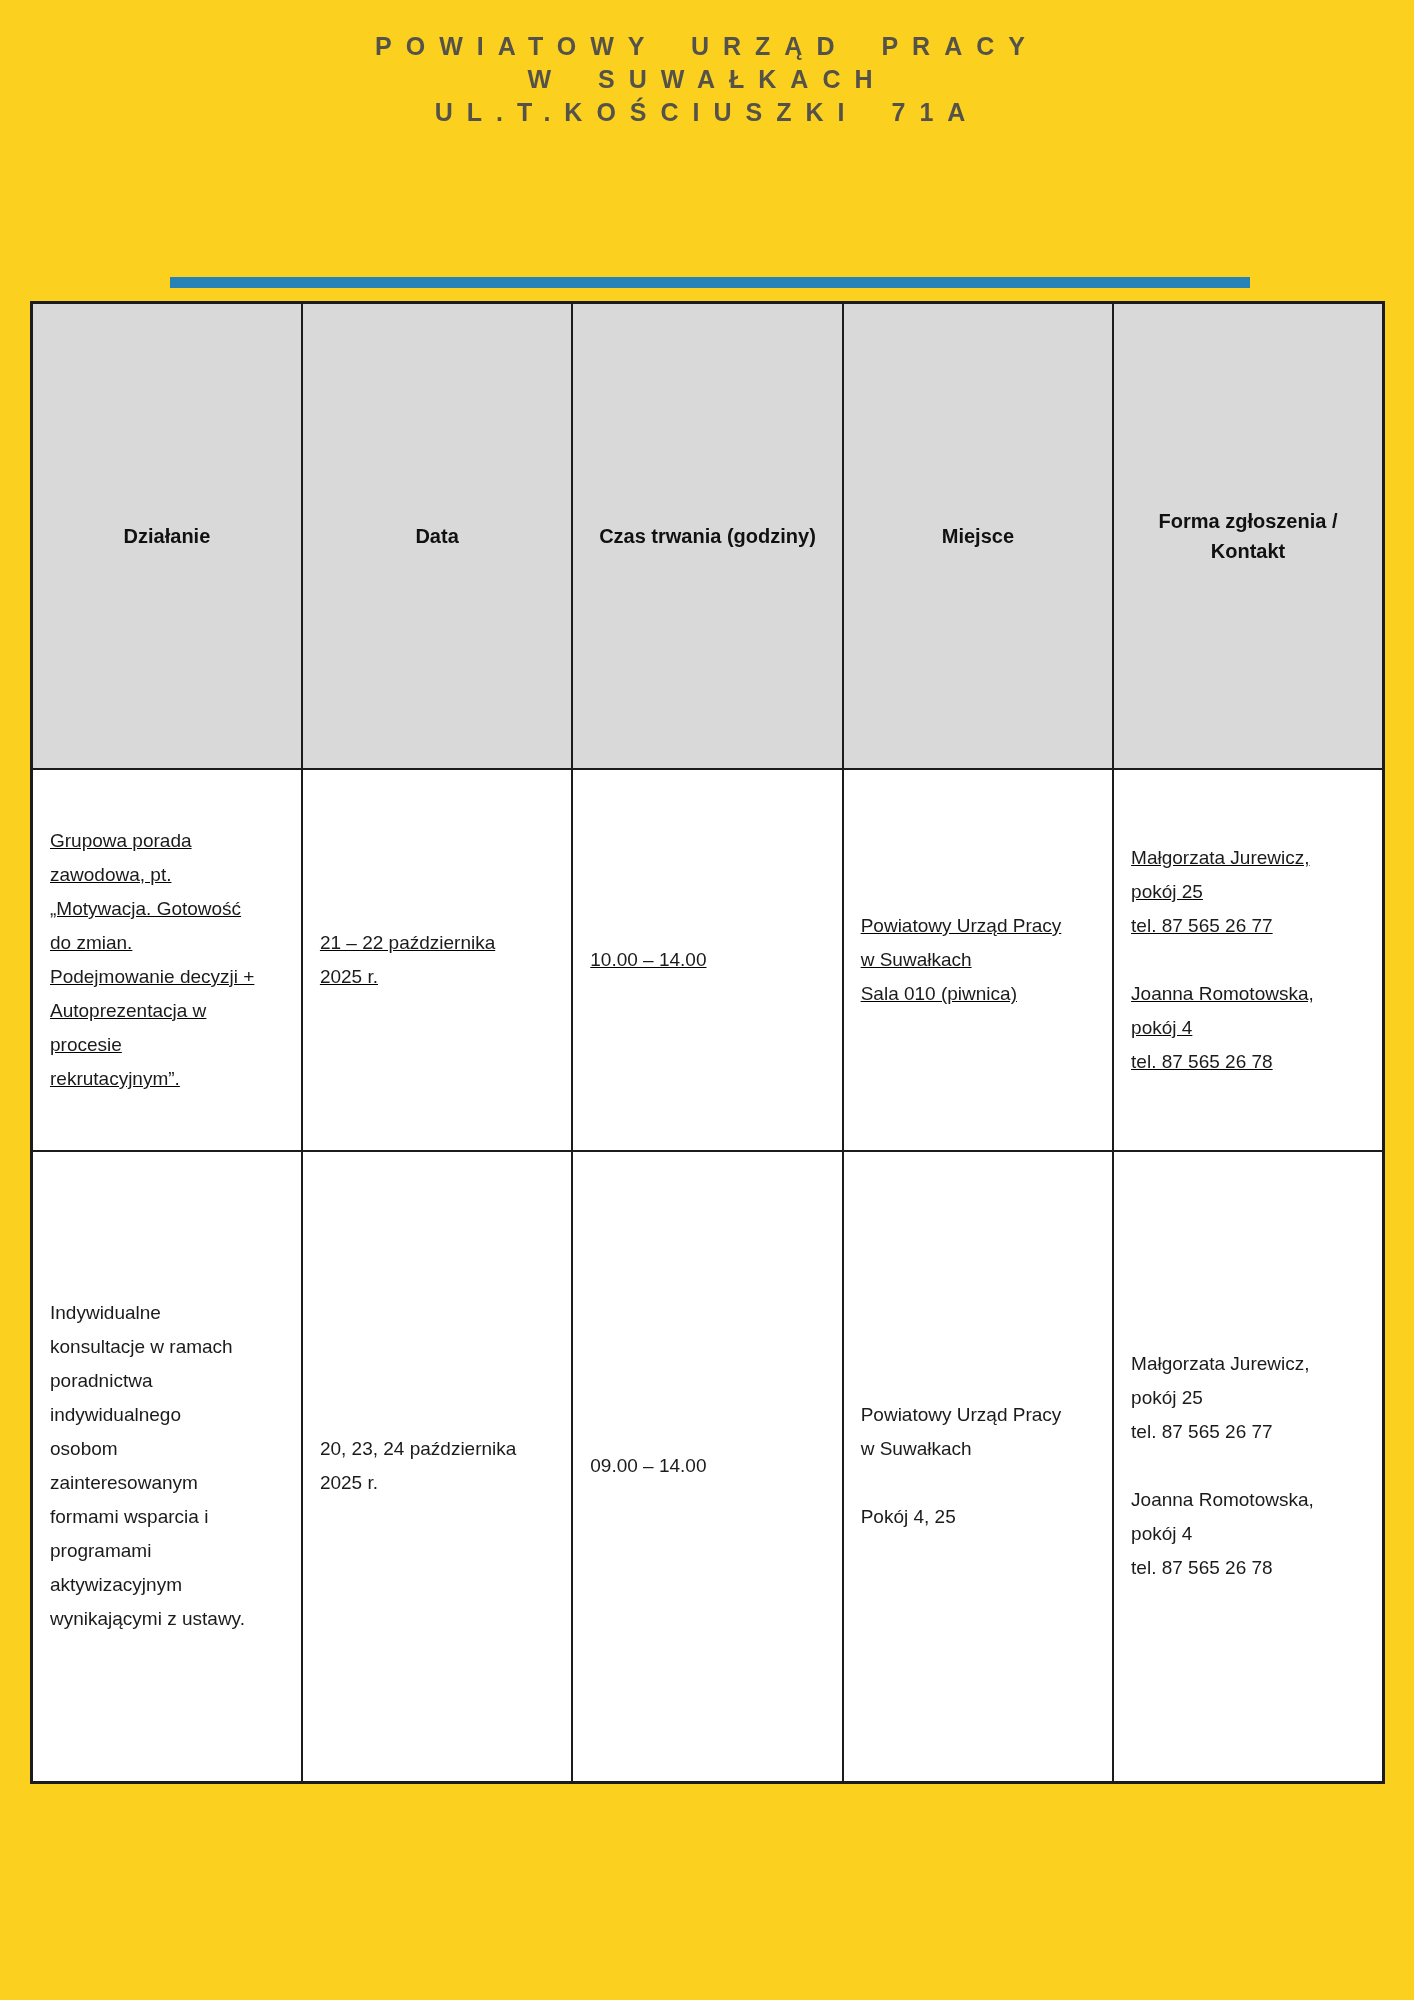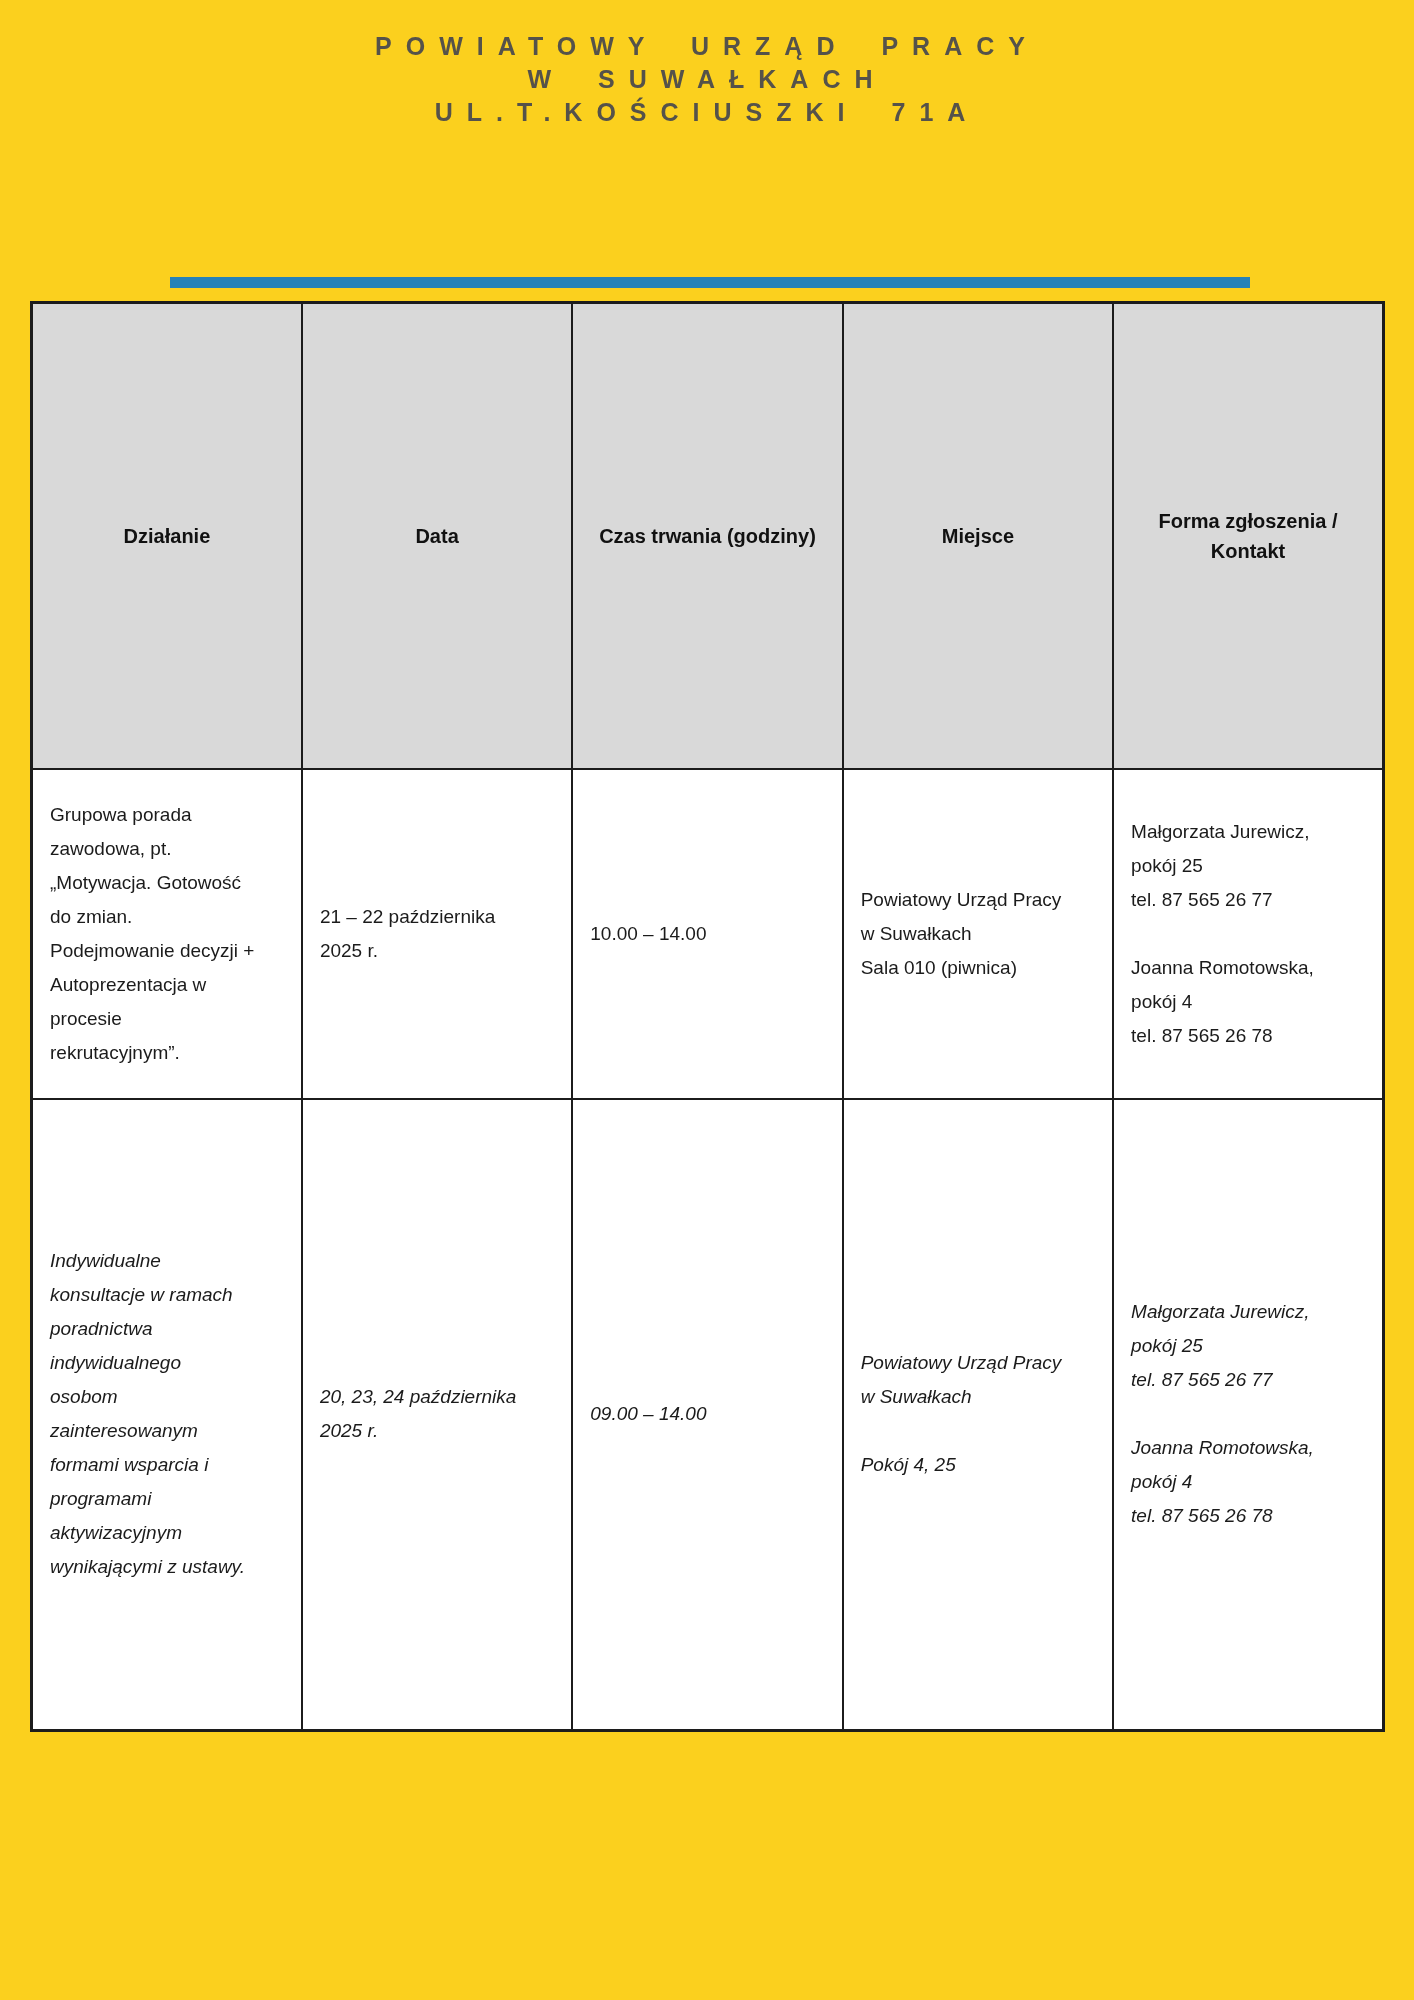--- a/index.html
+++ b/index.html
@@ -70,22 +70,22 @@
     height: 464px;
   }
   table.schedule td {
     color: #1b1b1b;
     font-size: 19px;
     line-height: 34px;
     text-align: left;
     padding: 0 14px 0 17px;
     white-space: pre-line;
   }
-  tr.data-row-1 { height: 330px; }
-  tr.data-row-2 { height: 631px; font-style: italic; }
+  tr.data-row-1 { height: 382px; text-decoration: underline; }
+  tr.data-row-2 { height: 631px; }
 </style>
 </head>
 <body>
 
 <div class="page">
 
   <div class="header-block">
     <div class="hline">POWIATOWY URZĄD PRACY</div>
     <div class="hline">W SUWAŁKACH</div>
     <div class="hline">UL.T.KOŚCIUSZKI 71A</div>

